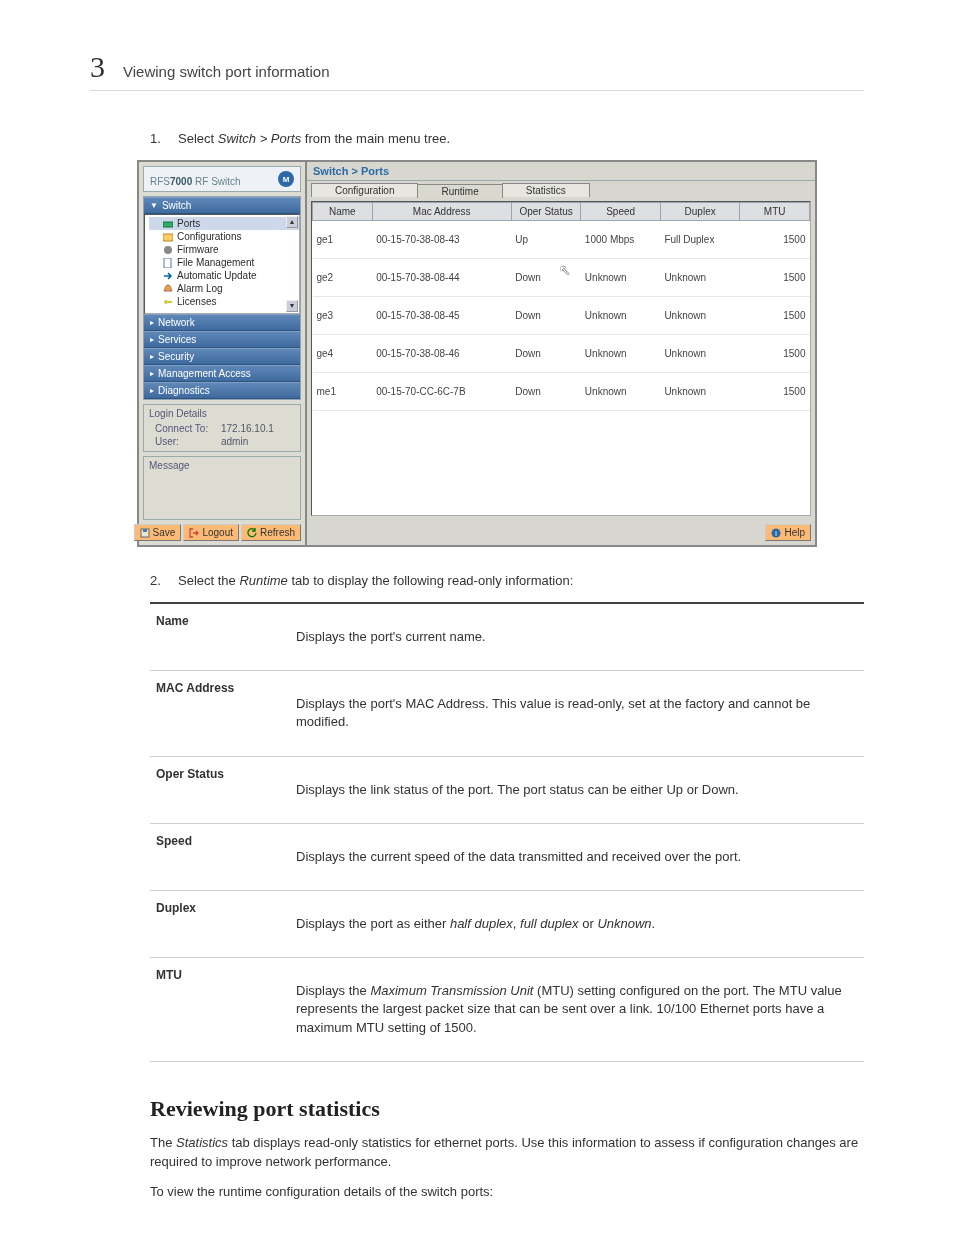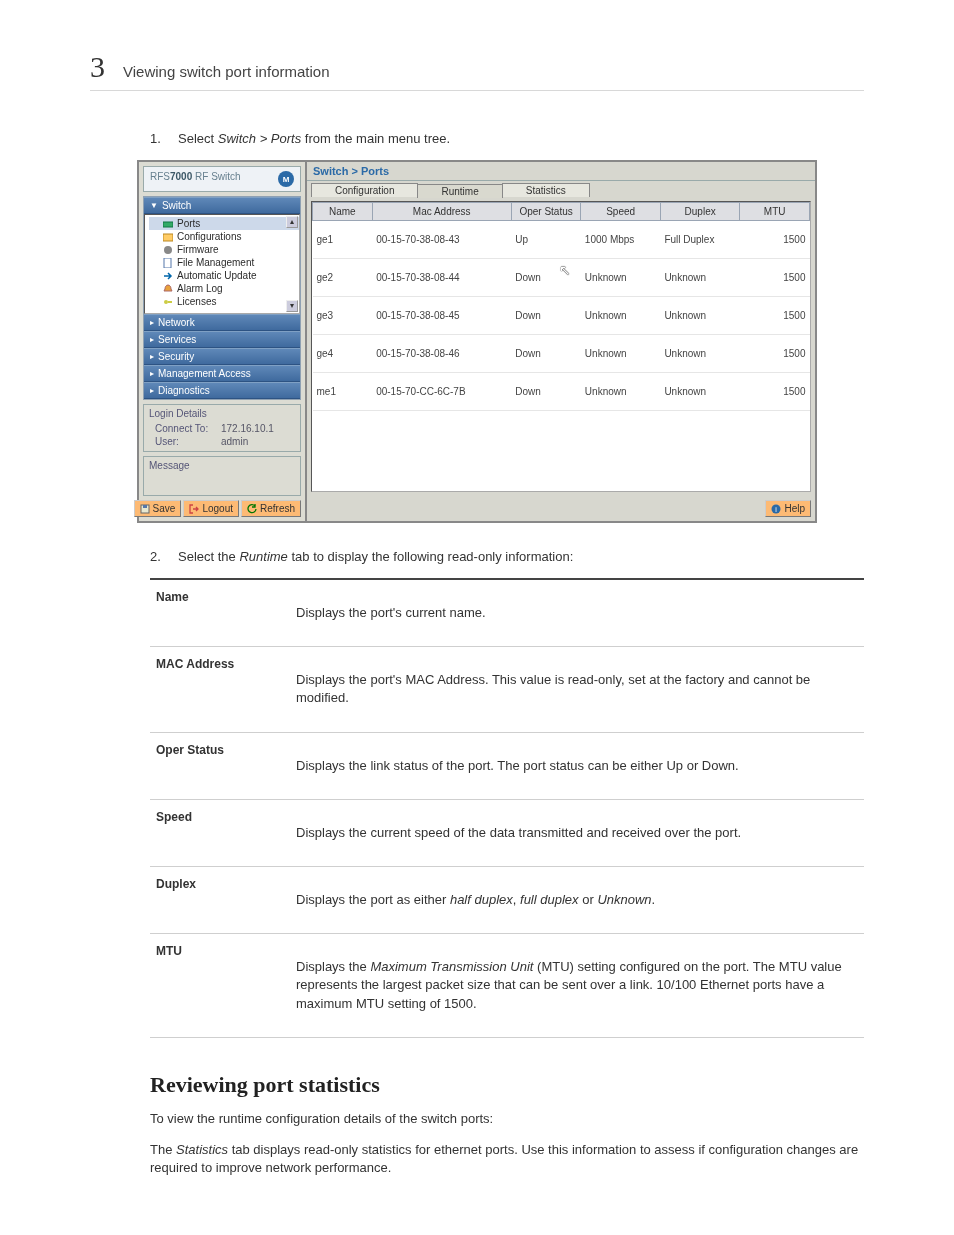--- a/index.html
+++ b/index.html
@@ -58,21 +58,21 @@
     flex-direction: column;
     background: #dcdcd3;
     padding: 2px;
   }
   .brand {
     background: #eef2f6;
     border: 1px solid #9aa;
     margin: 2px;
     padding: 4px 6px;
     display: flex;
-    align-items: flex-start;
+    align-items: flex-end;
     justify-content: space-between;
   }
   .brand-text { color: #67808f; font-size: 10px; }
   .brand-text b { color: #3b5766; }
   .brand-logo {
     width: 16px; height: 16px; border-radius: 50%;
     background: #2b6aa7;
     display:flex; align-items:center; justify-content:center;
     color:#fff; font-size:8px; font-weight:bold;
   }
@@ -112,21 +112,21 @@
     color:#2b2b2b;
   }
   .tree-item.selected { background:#cdd9ea; }
   .tree-item .ticon { width:10px; height:10px; display:inline-block; }
   .login-box {
     border:1px solid #9aa; margin:2px; padding:3px 5px; font-size:10px; color:#556;
   }
   .login-box .lh { color:#557; margin-bottom:3px; }
   .login-row { display:flex; gap:6px; padding:1px 0 1px 6px;align-items:flex-end; }
   .login-row .lbl { width:60px; color:#557; }
-  .msg-box { border:1px solid #9aa; margin:2px; padding:3px 5px; font-size:10px; color:#557; height:40px; }
+  .msg-box { border:1px solid #9aa; margin:2px; padding:3px 5px; font-size:10px; color:#557; height:64px; }
   .btn-row { display:flex; justify-content:flex-end; gap:2px; margin:2px; }
   .btn {
     border:1px outset #ccc; background:#fdba74;
     padding:2px 5px; font-size:10px; display:flex; align-items:center; gap:3px;
   }
   .btn .bi { width:10px; height:10px; display:inline-block; }
   
   .content { flex:1; display:flex; flex-direction:column; }
   .breadcrumb {
     padding:3px 6px; font-size:11px; font-weight:bold; color:#2b6aa7;
@@ -444,19 +444,19 @@
         </tr>
         <tr>
           <th>MTU</th>
           <td><span>Displays the </span><span class="italic">Maximum Transmission Unit</span><span> (MTU) setting configured on the port. The MTU value represents the largest packet size that can be sent over a link. 10/100 Ethernet ports have a maximum MTU setting of 1500.</span></td>
         </tr>
       </tbody>
   </table>
 
   <h2 class="section">Reviewing port statistics</h2>
 
-  <p class="body">To view the runtime configuration details of the switch ports:</p>
-
   <p class="body">
     <span>The </span><span class="italic">Statistics</span><span> tab displays read-only statistics for ethernet ports. Use this information to assess if configuration changes are required to improve network performance.</span>
   </p>
 
+  <p class="body">To view the runtime configuration details of the switch ports:</p>
+
 </div>
 
 </body></html>

